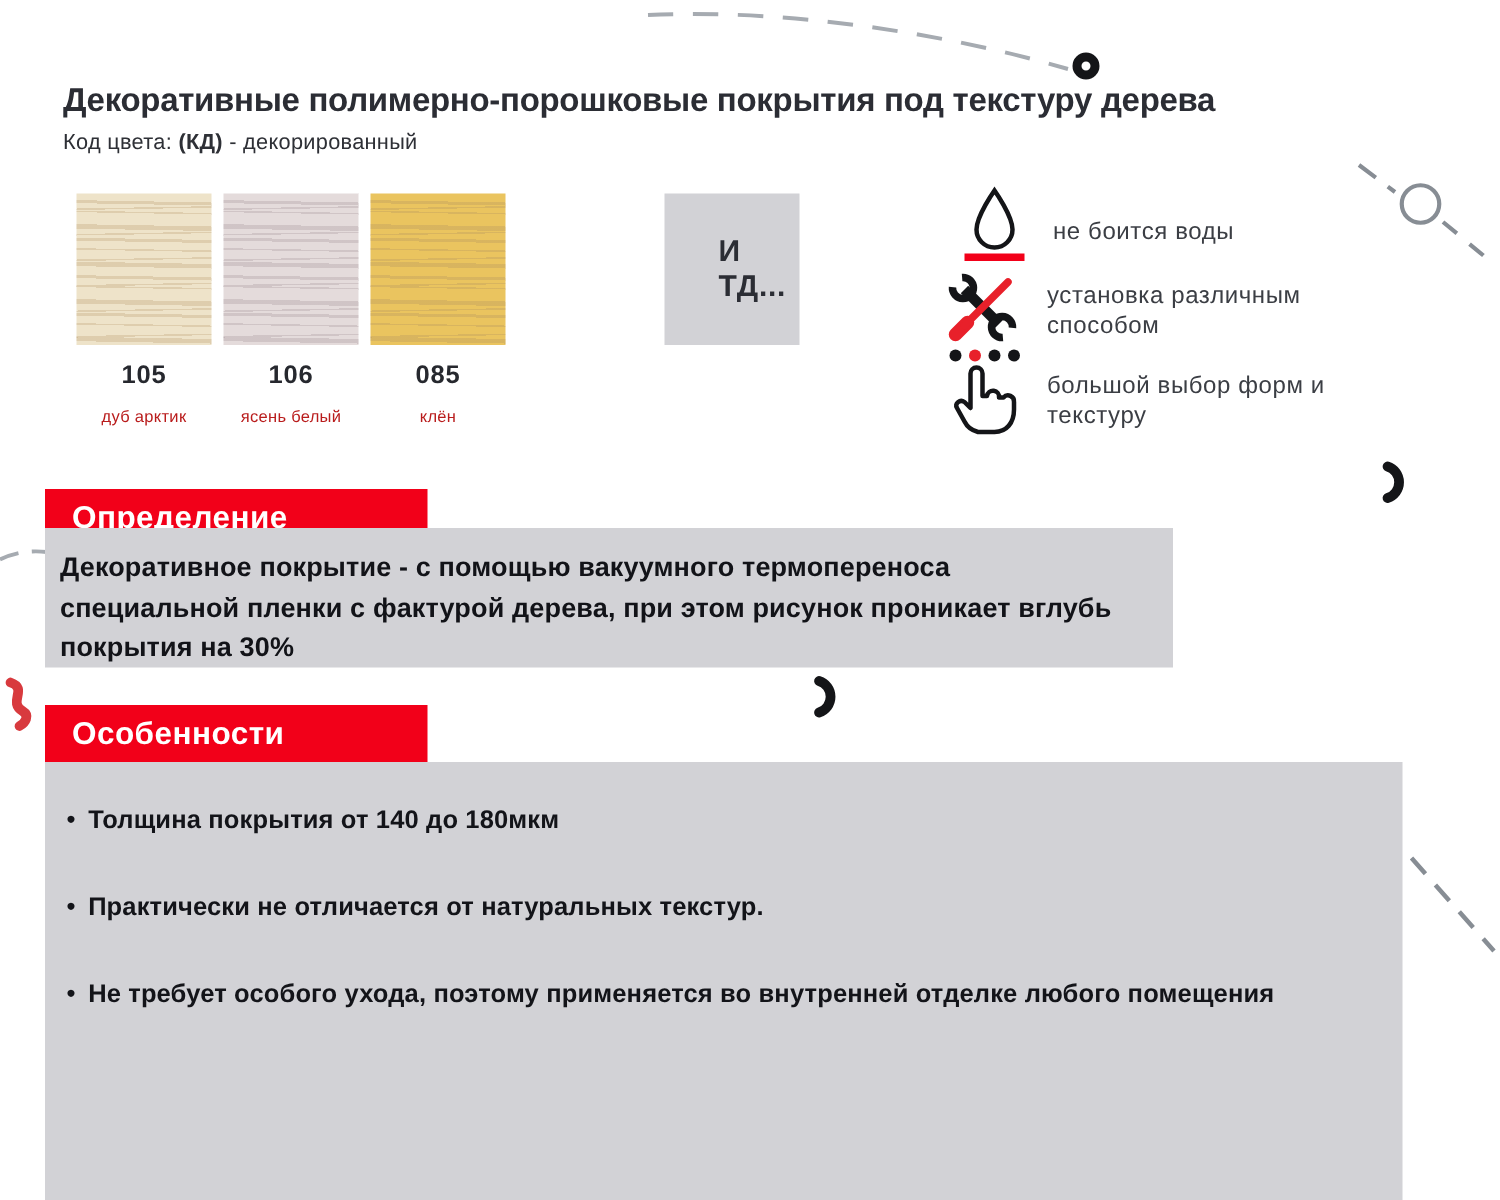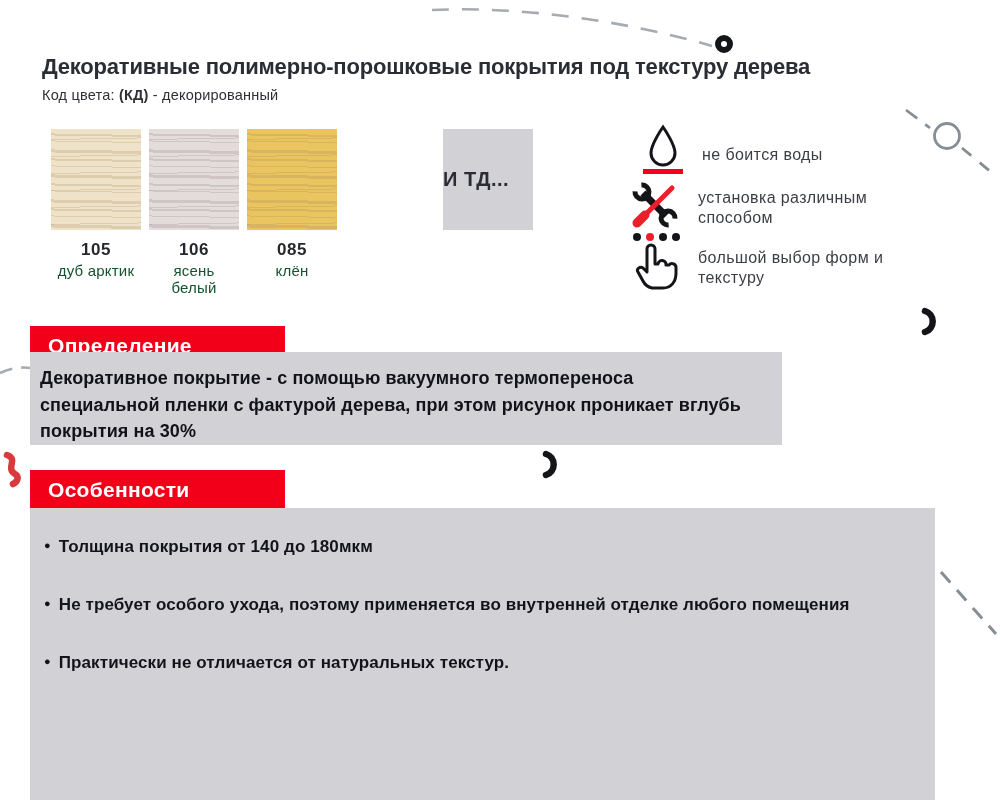--- a/index.html
+++ b/index.html
@@ -41,27 +41,27 @@
       repeating-linear-gradient(179deg,
         rgba(255,255,255,0) 0 10px, var(--streak) 10px 11px,
         rgba(255,255,255,0) 11px 17px),
       var(--base, #eee);
   }
   .swatch-cell:nth-child(1) .swatch { --streak: rgba(176,142,94,.26); }
   .swatch-cell:nth-child(2) .swatch { --streak: rgba(150,132,138,.26); }
   .swatch-cell:nth-child(3) .swatch { --streak: rgba(170,140,95,.28); }
   .swatch-cell:nth-child(4) .swatch { --streak: rgba(158,112,28,.38); }
   .swatch-code { margin-top:10px; font-size:17px; font-weight:700; color:#26282e; letter-spacing:0.5px; }
-  .swatch-name { margin-top:2px; font-size:15px; font-weight:500; color:#14532d; letter-spacing:0.2px; }
+  .swatch-name { margin-top:12px; font-size:11px; font-weight:500; color:#b91c1c; letter-spacing:0.2px; }
 
   .etc-box {
     left:443px; top:129px; width:90px; height:101px;
     background:var(--panel,#d2d2d6);
     display:flex; align-items:center; justify-content:flex-start;
-    font-size:20px; font-weight:700; color:#2b2d34; letter-spacing:0.5px;
+    font-size:20px; font-weight:700; color:#2b2d34; letter-spacing:0.5px;padding-left:36px;
   }
 
   
   .feat-label {
     font-size:16px; font-weight:500; color:#3b3e44;
     letter-spacing:0.4px; line-height:1.28;
   }
   .icon-svg { display:block; }
 
   
@@ -184,16 +184,16 @@
 <div class="abs panel def-panel" style="--panel: #d2d2d6;">
   <div>Декоративное покрытие - с помощью вакуумного термопереноса специальной пленки с фактурой дерева, при этом рисунок проникает вглубь покрытия на 30%</div>
 </div>
 
 <div class="abs section-header" style="left:30px; top:470px;">
   <span>Особенности</span>
 </div>
 <div class="abs panel feat-panel" style="--panel: #d2d2d6;">
   <ul>
     <li>Толщина покрытия от 140 до 180мкм</li>
+    <li>Практически не отличается от натуральных текстур.</li>
     <li>Не требует особого ухода, поэтому применяется во внутренней отделке любого помещения</li>
-    <li>Практически не отличается от натуральных текстур.</li>
   </ul>
 </div>
 
 </body></html>

